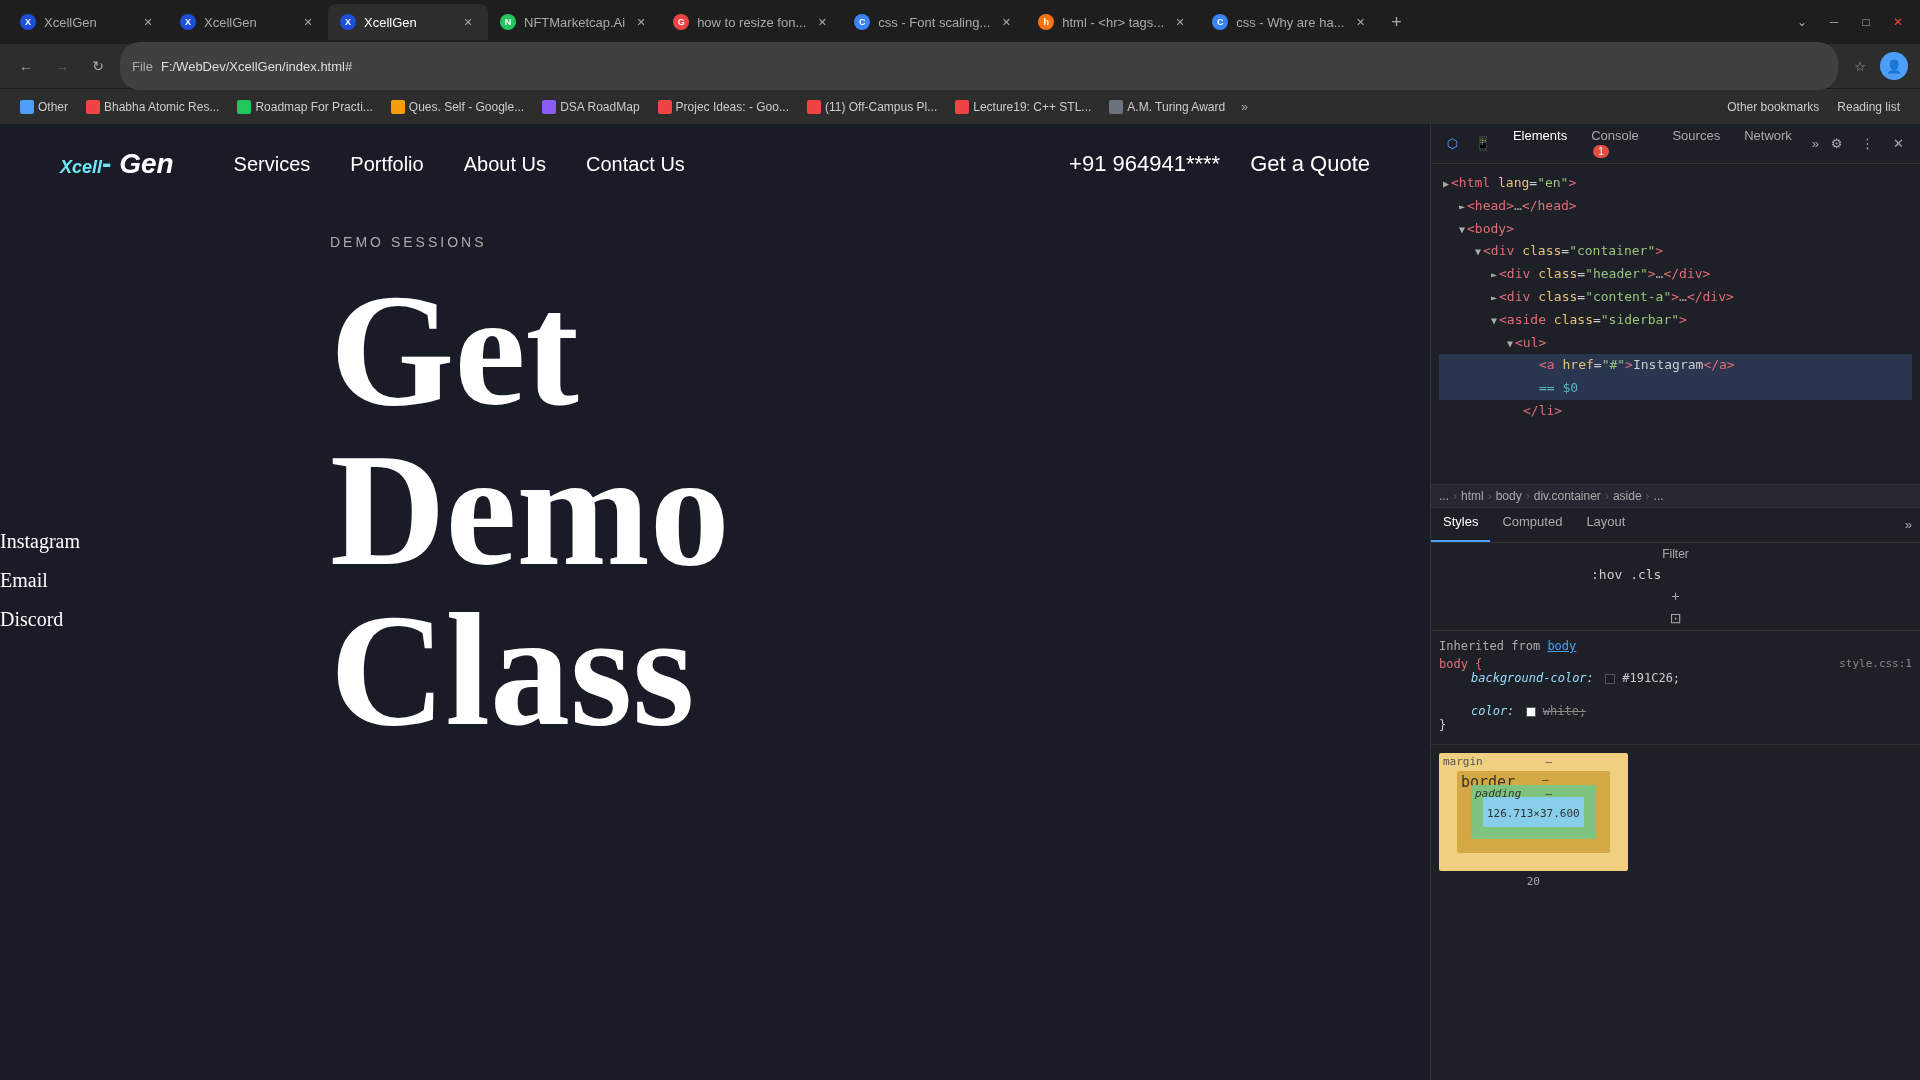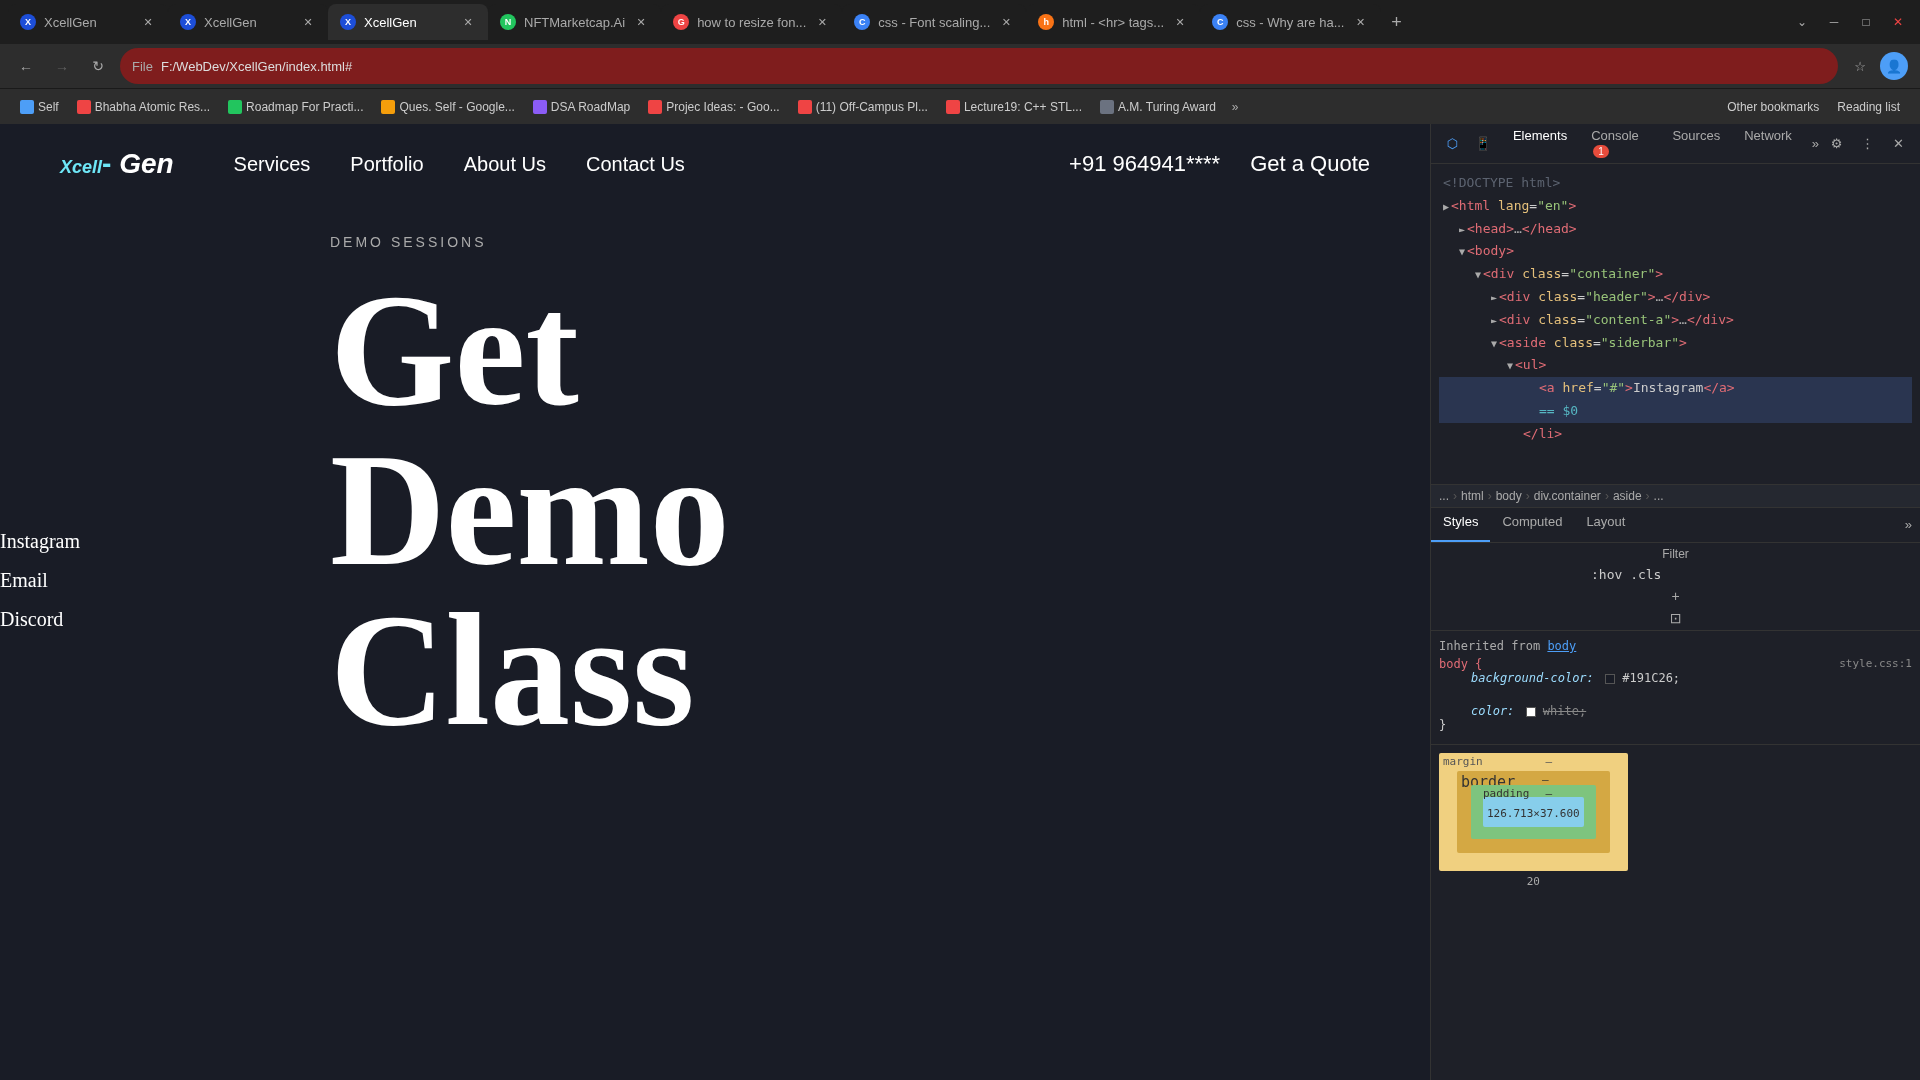--- a/index.html
+++ b/index.html
@@ -13,21 +13,21 @@
     .tab.inactive { background: #1e1e1e; color: #aaa; }
     .tab .tab-icon { width: 16px; height: 16px; border-radius: 50%; flex-shrink: 0; display: flex; align-items: center; justify-content: center; font-size: 10px; }
     .tab .tab-label { flex: 1; overflow: hidden; text-overflow: ellipsis; white-space: nowrap; }
     .tab .tab-close { width: 16px; height: 16px; border-radius: 50%; display: flex; align-items: center; justify-content: center; font-size: 11px; color: #aaa; }
     .tab-new { width: 32px; height: 32px; display: flex; align-items: center; justify-content: center; color: #aaa; font-size: 18px; cursor: pointer; border-radius: 50%; }
     .tab-controls { display: flex; align-items: center; margin-left: auto; gap: 4px; }
     .tab-ctrl-btn { width: 28px; height: 28px; display: flex; align-items: center; justify-content: center; color: #aaa; font-size: 12px; cursor: pointer; border-radius: 4px; }
 
     .nav-bar { display: flex; align-items: center; background: #2d2d2d; height: 44px; padding: 0 12px; gap: 8px; }
     .nav-btn { width: 28px; height: 28px; display: flex; align-items: center; justify-content: center; color: #aaa; font-size: 14px; cursor: pointer; border-radius: 50%; }
-    .address-bar { flex: 1; background: #7f1d1d; border-radius: 20px; height: 36px; display: flex; align-items: center; padding: 0 12px; gap: 8px; font-size: 13px; color: #ddd; }
+    .address-bar { flex: 1; background: #404040; border-radius: 20px; height: 48px; display: flex; align-items: center; padding: 0 12px; gap: 8px; font-size: 13px; color: #ddd; }
     .address-bar .scheme { color: #aaa; }
     .nav-actions { display: flex; align-items: center; gap: 6px; }
     .nav-action-btn { width: 28px; height: 28px; display: flex; align-items: center; justify-content: center; color: #aaa; font-size: 13px; cursor: pointer; border-radius: 50%; }
 
     .bookmarks-bar { display: flex; align-items: center; background: #2d2d2d; height: 36px; padding: 0 12px; gap: 2px; border-top: 1px solid #1a1a1a; }
     .bookmark-item { display: flex; align-items: center; gap: 4px; padding: 4px 8px; border-radius: 4px; font-size: 12px; color: #ccc; cursor: pointer; white-space: nowrap; }
     .bookmark-icon { width: 14px; height: 14px; border-radius: 2px; flex-shrink: 0; }
     .bookmark-more { padding: 4px 6px; color: #aaa; font-size: 12px; cursor: pointer; }
 
     
@@ -198,21 +198,21 @@
     </div>
     <div class="nav-actions">
       <div class="nav-action-btn">☆</div>
       <div class="nav-action-btn" style="background:#4d9ef7; border-radius:50%; width:28px;height:28px;display:flex;align-items:center;justify-content:center;color:white;font-size:13px;">👤</div>
     </div>
   </div>
 
   <div class="bookmarks-bar">
     <div class="bookmark-item">
       <div class="bookmark-icon" style="background:#4d9ef7;"></div>
-      <span>Self</span>
+      <span>Other</span>
     </div>
     <div class="bookmark-item">
       <div class="bookmark-icon" style="background:#ef4444;"></div>
       <span>Bhabha Atomic Res...</span>
     </div>
     <div class="bookmark-item">
       <div class="bookmark-icon" style="background:#22c55e;"></div>
       <span>Roadmap For Practi...</span>
     </div>
     <div class="bookmark-item">
@@ -302,23 +302,20 @@
       <div class="dt-spacer"></div>
       <div class="dt-overflow">»</div>
       <div class="dt-tool-btn">⚙</div>
       <div class="dt-tool-btn">⋮</div>
       <div class="dt-tool-btn">✕</div>
     </div>
 
     <div class="devtools-content" style="flex-direction: column;">
 
       <div class="html-panel" style="max-height: 320px; overflow-y: auto;">
-        <div class="html-line">
-          <span class="hl-comment">&lt;!DOCTYPE html&gt;</span>
-        </div>
         <div class="html-line">
           <span class="collapse-arrow">▶</span><span class="hl-tag">&lt;html</span> <span class="hl-attr">lang</span>=<span class="hl-val">"en"</span><span class="hl-tag">&gt;</span>
         </div>
         <div class="html-line">
           <span style="margin-left:16px;"></span><span class="collapse-arrow">►</span><span class="hl-tag">&lt;head&gt;</span><span class="hl-dots">…</span><span class="hl-tag">&lt;/head&gt;</span>
         </div>
         <div class="html-line">
           <span style="margin-left:16px;"></span><span class="collapse-arrow">▼</span><span class="hl-tag">&lt;body&gt;</span>
         </div>
         <div class="html-line">
@@ -400,21 +397,21 @@
         <div class="box-model">
           <div style="display:flex;gap:60px;align-items:flex-end;">
             <div>
               <div style="position:relative;background:#f0d080;padding:18px;border-radius:2px;min-width:180px;">
                 <div style="position:absolute;top:2px;left:4px;font-size:11px;color:#555;font-family:monospace;">margin</div>
                 <div style="position:absolute;top:2px;right:40%;font-size:11px;color:#555;font-family:monospace;">–</div>
                 <div style="background:#d4a843;padding:14px;border-radius:2px;position:relative;">
                   <div style="position:absolute;top:2px;left:4px;font-size:15px;color:#333;font-family:monospace;">border</div>
                   <div style="position:absolute;top:2px;right:40%;font-size:11px;color:#333;font-family:monospace;">–</div>
                   <div style="background:#7ec47e;padding:12px;border-radius:2px;position:relative;">
-                    <div style="position:absolute;top:2px;left:12px;font-size:11px;color:#333;font-family:monospace;">padding</div>
+                    <div style="position:absolute;top:2px;left:4px;font-size:11px;color:#333;font-family:monospace;font-style:italic;">padding</div>
                     <div style="position:absolute;top:2px;right:35%;font-size:11px;color:#333;font-family:monospace;">–</div>
                     <div style="background:#87ceeb;padding:6px 4px;text-align:center;border-radius:2px;">
                       <span style="font-size:11px;color:#333;font-family:monospace;">126.713×37.600</span>
                     </div>
                   </div>
                 </div>
               </div>
               <div style="text-align:center;font-size:11px;color:#aaa;font-family:monospace;margin-top:4px;">20</div>
             </div>
           </div>

